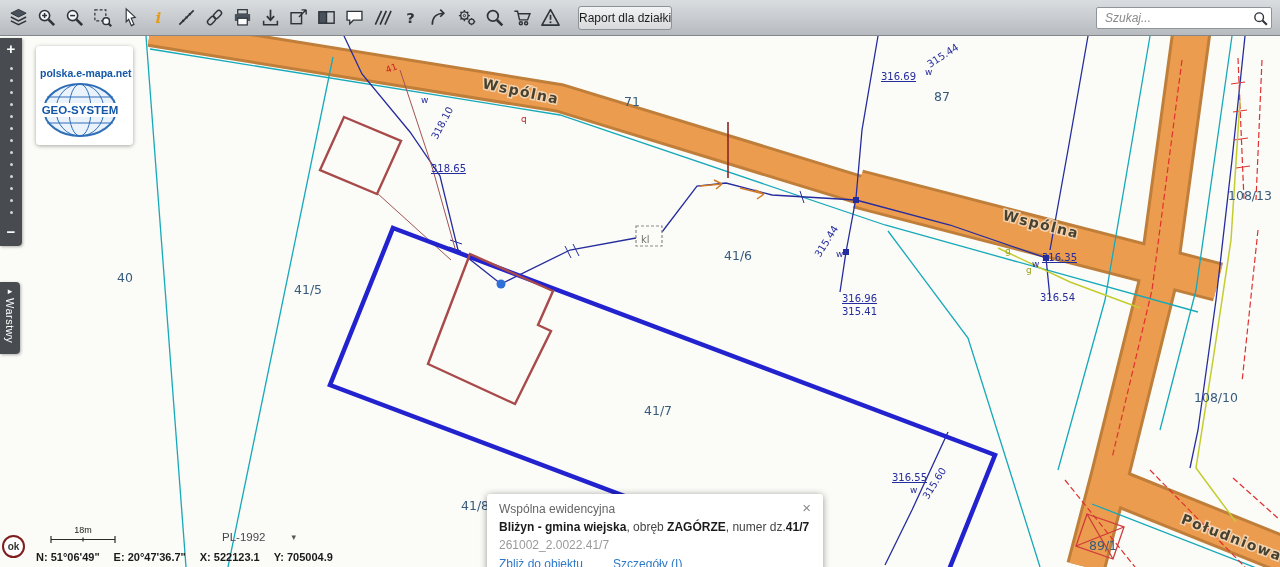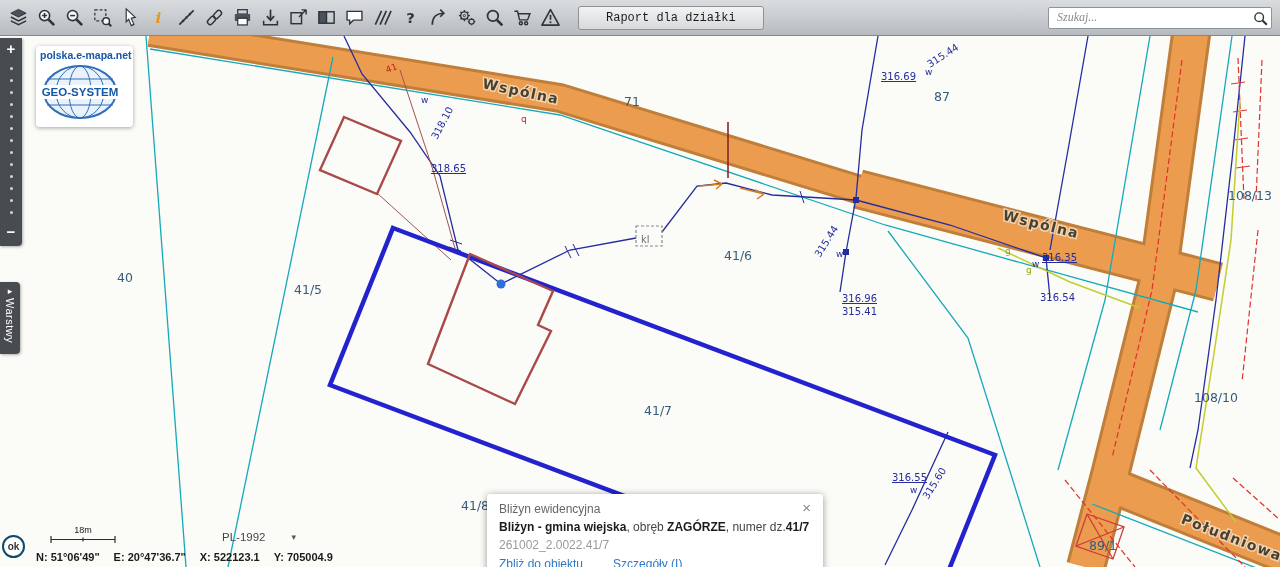--- a/index.html
+++ b/index.html
@@ -13,49 +13,49 @@
   .ml-elev{font-size:10px;fill:#252c9e;}
   .ml-elev9{font-size:9px;fill:#252c9e;}
   .ml-gray9{font-size:10px;fill:#707070;}
   .ml-green9{font-size:9px;fill:#9aa51c;}
   .ml-red9{font-size:9px;fill:#c22222;}
 
   .toolbar{position:absolute;left:0;top:0;right:0;height:36px;display:flex;align-items:center;padding:0 8px 0 4px;background:linear-gradient(#dadde0,#b7bbbf);border-bottom:1px solid #82878c;z-index:20;}
   .tb-icons{display:flex;align-items:center;}
   .tbtn{width:28px;height:28px;border:none;background:transparent;padding:3px;cursor:pointer;display:flex;align-items:center;justify-content:center;border-radius:3px;}
   .tbtn svg{width:21px;height:21px;display:block;}
-  .report-btn{margin-left:14px;background:linear-gradient(#f2f3f4,#d7d9db);border:1px solid #8d9297;border-radius:3px;padding:4px 27px;font-size:12px;color:#1d1d1d;font-family:Liberation Mono, monospace;cursor:pointer;white-space:nowrap;}
-  .search-wrap{margin-left:auto;position:relative;width:224px;font-family:Liberation Serif, serif;}
+  .report-btn{margin-left:14px;background:linear-gradient(#f2f3f4,#d7d9db);border:1px solid #8d9297;border-radius:3px;padding:4px 0;font-size:12px;color:#1d1d1d;font-family:Liberation Sans, sans-serif;cursor:pointer;white-space:nowrap;}
+  .search-wrap{margin-left:auto;position:relative;width:176px;}
   .search-wrap input{width:100%;height:22px;border:1px solid #8f9499;border-radius:2px;padding:0 26px 0 8px;font-size:12px;font-family:inherit;color:#333;background:#fff;}
   .search-wrap input::placeholder{color:#8a8a8a;font-style:italic;}
   .search-ic{position:absolute;right:3px;top:3px;width:17px;height:17px;cursor:pointer;}
   .search-ic svg{width:17px;height:17px;display:block;}
 
   .leftbar{position:absolute;left:0;top:38px;width:22px;background:rgba(56,61,66,0.92);border-radius:0 0 4px 0;z-index:15;text-align:center;color:#fff;padding-bottom:3px;box-shadow:1px 1px 3px rgba(0,0,0,0.3);}
   .lb-btn{height:22px;line-height:22px;font-size:15px;font-weight:bold;cursor:pointer;user-select:none;}
   .lb-dots{display:flex;flex-direction:column;gap:9px;align-items:center;padding:7px 0;cursor:pointer;}
   .dot{width:3px;height:3px;border-radius:50%;background:#d2d6da;}
   .layers-tab{position:absolute;left:0;top:282px;width:20px;height:72px;background:rgba(56,61,66,0.92);border-radius:0 4px 4px 0;z-index:15;display:flex;flex-direction:column;align-items:center;color:#fff;padding-top:4px;cursor:pointer;box-shadow:1px 1px 3px rgba(0,0,0,0.3);}
   .tab-arrow{font-size:9px;line-height:10px;}
   .tab-label{writing-mode:vertical-rl;font-size:11px;margin-top:2px;letter-spacing:0.5px;}
 
-  .logo-box{position:absolute;left:36px;top:46px;width:97px;background:rgba(255,255,255,0.9);border-radius:4px;box-shadow:0 1px 4px rgba(0,0,0,0.35);padding:3px 4px 6px;z-index:14;text-align:center;cursor:pointer;}
+  .logo-box{position:absolute;left:36px;top:46px;width:97px;background:rgba(255,255,255,0.9);border-radius:4px;box-shadow:0 1px 4px rgba(0,0,0,0.35);padding:21px 4px 6px;z-index:14;text-align:center;cursor:pointer;}
   .brand{color:#1457a8;font-size:10.5px;font-weight:bold;white-space:nowrap;}
   .globe{width:80px;height:58px;margin-top:2px;display:block;}
 
   .popup{position:absolute;left:487px;top:494px;width:336px;height:84px;background:#fff;border-radius:3px;box-shadow:0 1px 7px rgba(0,0,0,0.4);z-index:22;padding:8px 12px;font-size:12px;}
   .popup-head{display:flex;justify-content:space-between;align-items:flex-start;color:#666;font-size:12px;}
   .popup-close{color:#8a8a8a;font-size:15px;line-height:12px;cursor:pointer;}
   .popup-line{margin-top:4px;color:#444;font-size:12px;white-space:nowrap;}
   .popup-line b{color:#1b1b1b;}
   .popup-id{margin-top:4px;color:#9a9a9a;}
   .popup-links{margin-top:5px;display:flex;gap:30px;}
   .popup-links a{color:#2d79c8;text-decoration:none;cursor:pointer;font-size:12px;}
 
-  .ok-btn{position:absolute;left:2px;top:535px;width:23px;height:23px;border-radius:50%;background:#fff;border:2px solid #0c4a6e;color:#333;font-size:10px;font-weight:bold;display:flex;align-items:center;justify-content:center;z-index:21;cursor:pointer;}
+  .ok-btn{position:absolute;left:2px;top:535px;width:23px;height:23px;border-radius:50%;background:#fff;border:2px solid #7f1d1d;color:#333;font-size:10px;font-weight:bold;display:flex;align-items:center;justify-content:center;z-index:21;cursor:pointer;}
   .scalebar{position:absolute;left:50px;top:525px;z-index:21;text-align:center;color:#222;font-size:9px;width:66px;}
   .scalebar svg{display:block;}
   .crs{position:absolute;left:222px;top:531px;z-index:21;font-size:11.5px;color:#44484c;display:flex;align-items:center;gap:26px;cursor:pointer;}
   .crs-arrow{font-size:9px;color:#555;}
   .coords{position:absolute;left:36px;top:551px;z-index:21;font-size:11px;font-weight:bold;color:#1a1a1a;display:flex;gap:14px;white-space:nowrap;}
 </style>
 </head>
 <body>
 
 <div class="screen">
@@ -360,21 +360,21 @@
       <ellipse cx="40" cy="29" rx="24" ry="26" fill="none" stroke="#2f6fb8" stroke-width="1"></ellipse>
       <ellipse cx="40" cy="29" rx="11" ry="26" fill="none" stroke="#2f6fb8" stroke-width="1"></ellipse>
       <path d="M7,16 H73 M4,29 H76 M7,42 H73" stroke="#2f6fb8" stroke-width="1" fill="none"></path>
       <rect x="0" y="22" width="80" height="14" fill="#fff"></rect>
       <text x="40" y="33" text-anchor="middle" font-size="11.5" font-weight="bold" fill="#1457a8">GEO-SYSTEM</text>
     </svg>
   </div>
 
   <div class="popup">
     <div class="popup-head">
-      <span>Bliżyn ewidencyjna</span>
+      <span>Wspólna ewidencyjna</span>
       <span class="popup-close">×</span>
     </div>
     <div class="popup-line"><b>Bliżyn - gmina wiejska</b><span>, obręb </span><b>ZAGÓRZE</b><span>, numer dz.</span><b>41/7</b></div>
     <div class="popup-id">261002_2.0022.41/7</div>
     <div class="popup-links">
       <a>Zbliż do obiektu</a>
       <a>Szczegóły (I)</a>
     </div>
   </div>
 

